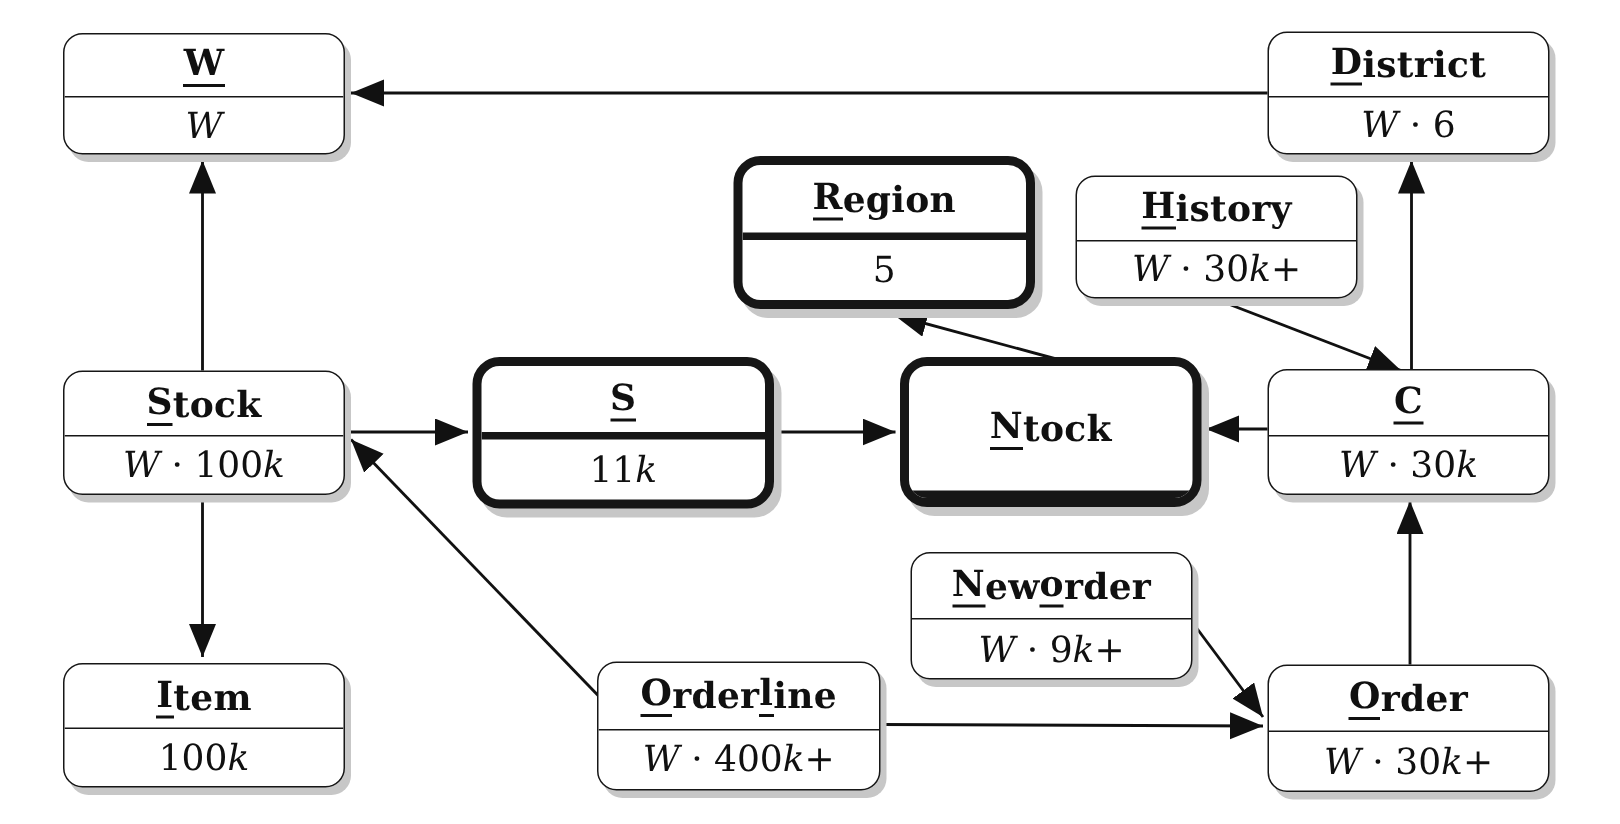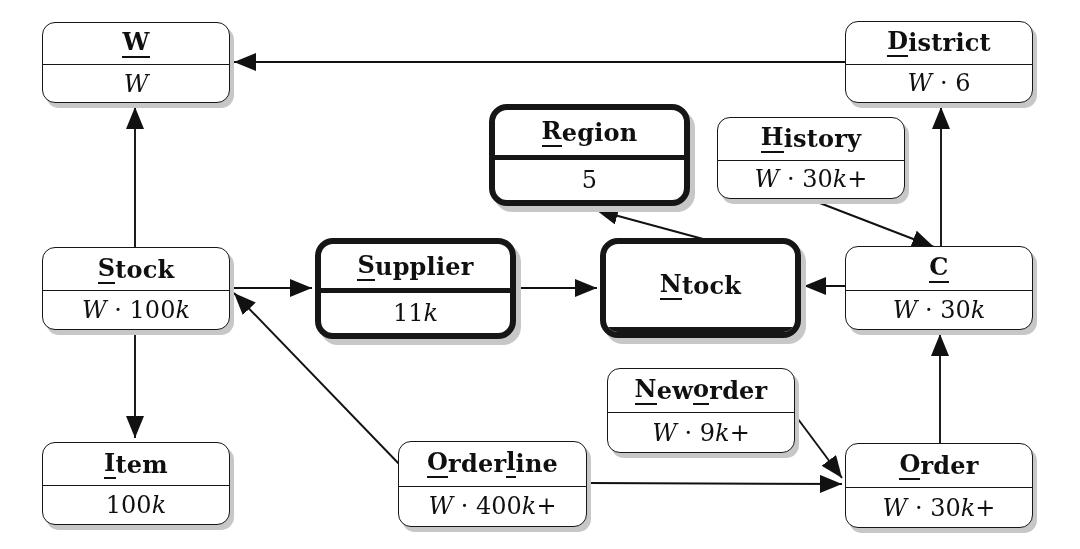--- a/index.html
+++ b/index.html
@@ -85,21 +85,20 @@
     <div class="entity" style="left: 42px; top: 247px; width: 188px; height: 83px;">
       <div class="etitle">
         <span class="u">S</span>
         <span>tock</span>
       </div>
       <div class="evalue"><span class="it">W</span><span> · 100</span><span class="it">k</span></div>
     </div>
     <div class="entity thick" style="left: 315px; top: 238px; width: 201px; height: 101px;">
       <div class="etitle">
         <span class="u">S</span>
-        <span>upplier</span>
       </div>
       <div class="evalue"><span>11</span><span class="it">k</span></div>
     </div>
     <div class="entity thick" style="left: 600px; top: 238px; width: 201px; height: 100px;">
       <div class="etitle">
         <span class="u">N</span>
         <span>tock</span>
       </div>
     </div>
     <div class="entity" style="left: 845px; top: 246px; width: 188px; height: 84px;">

